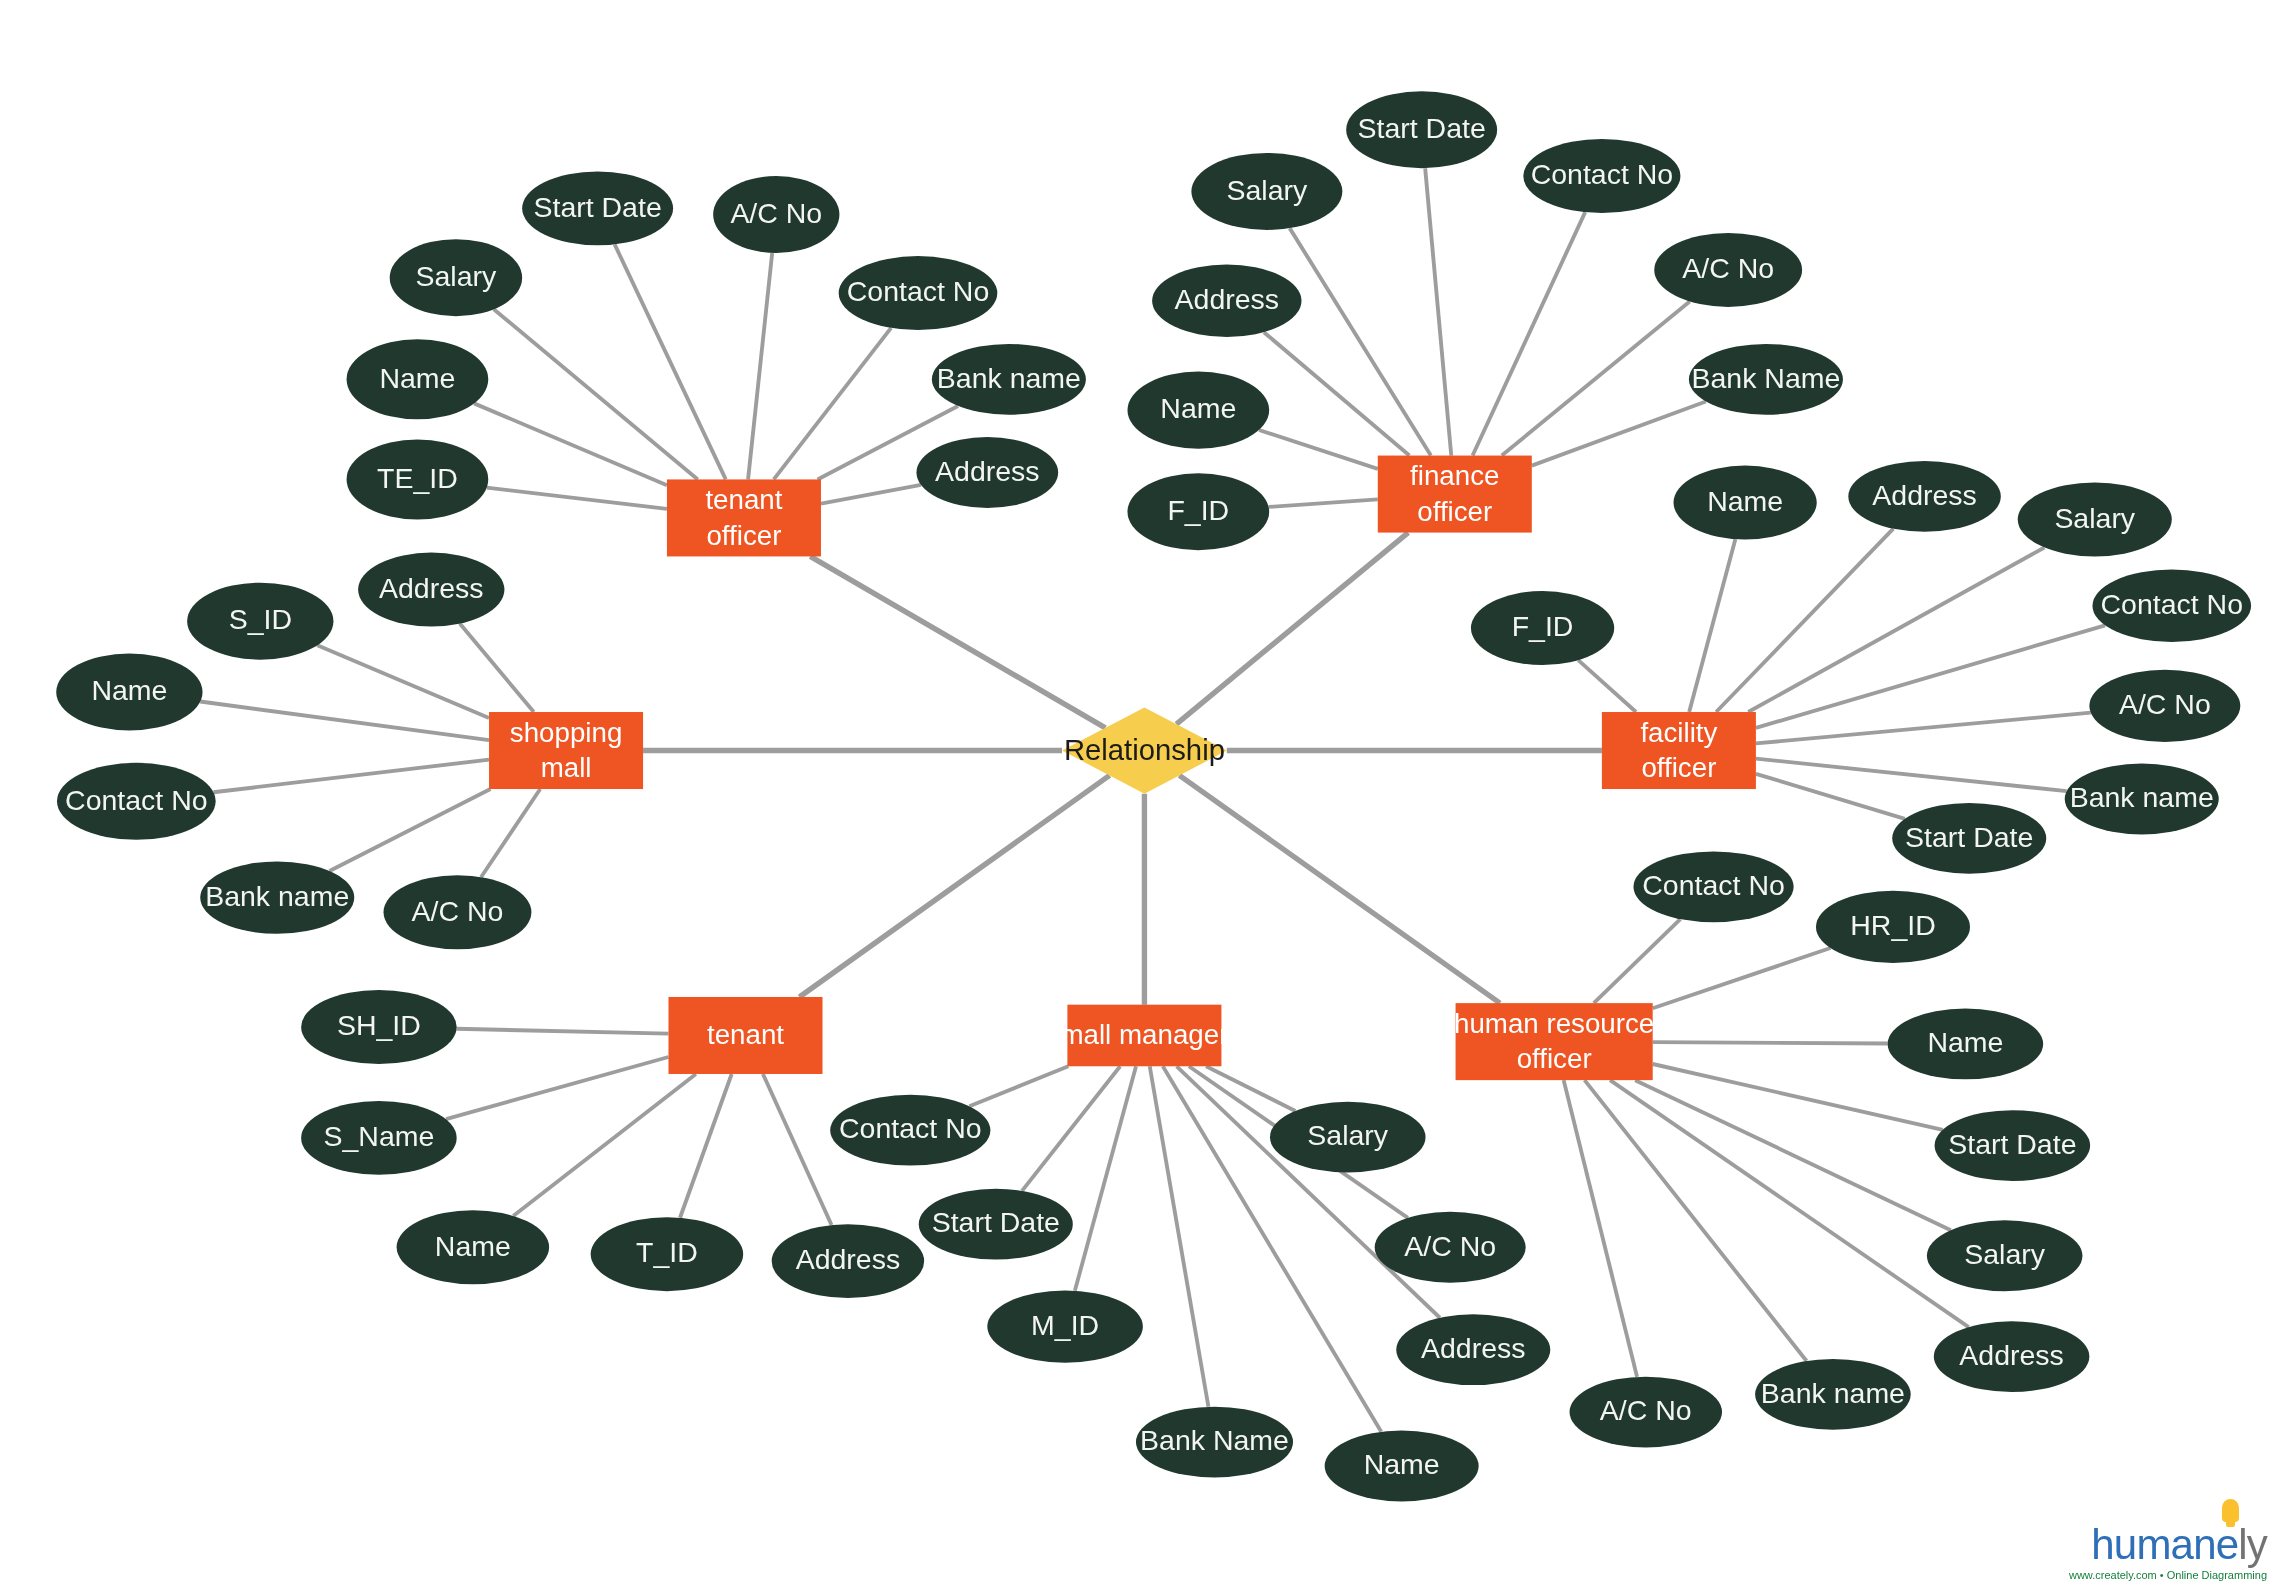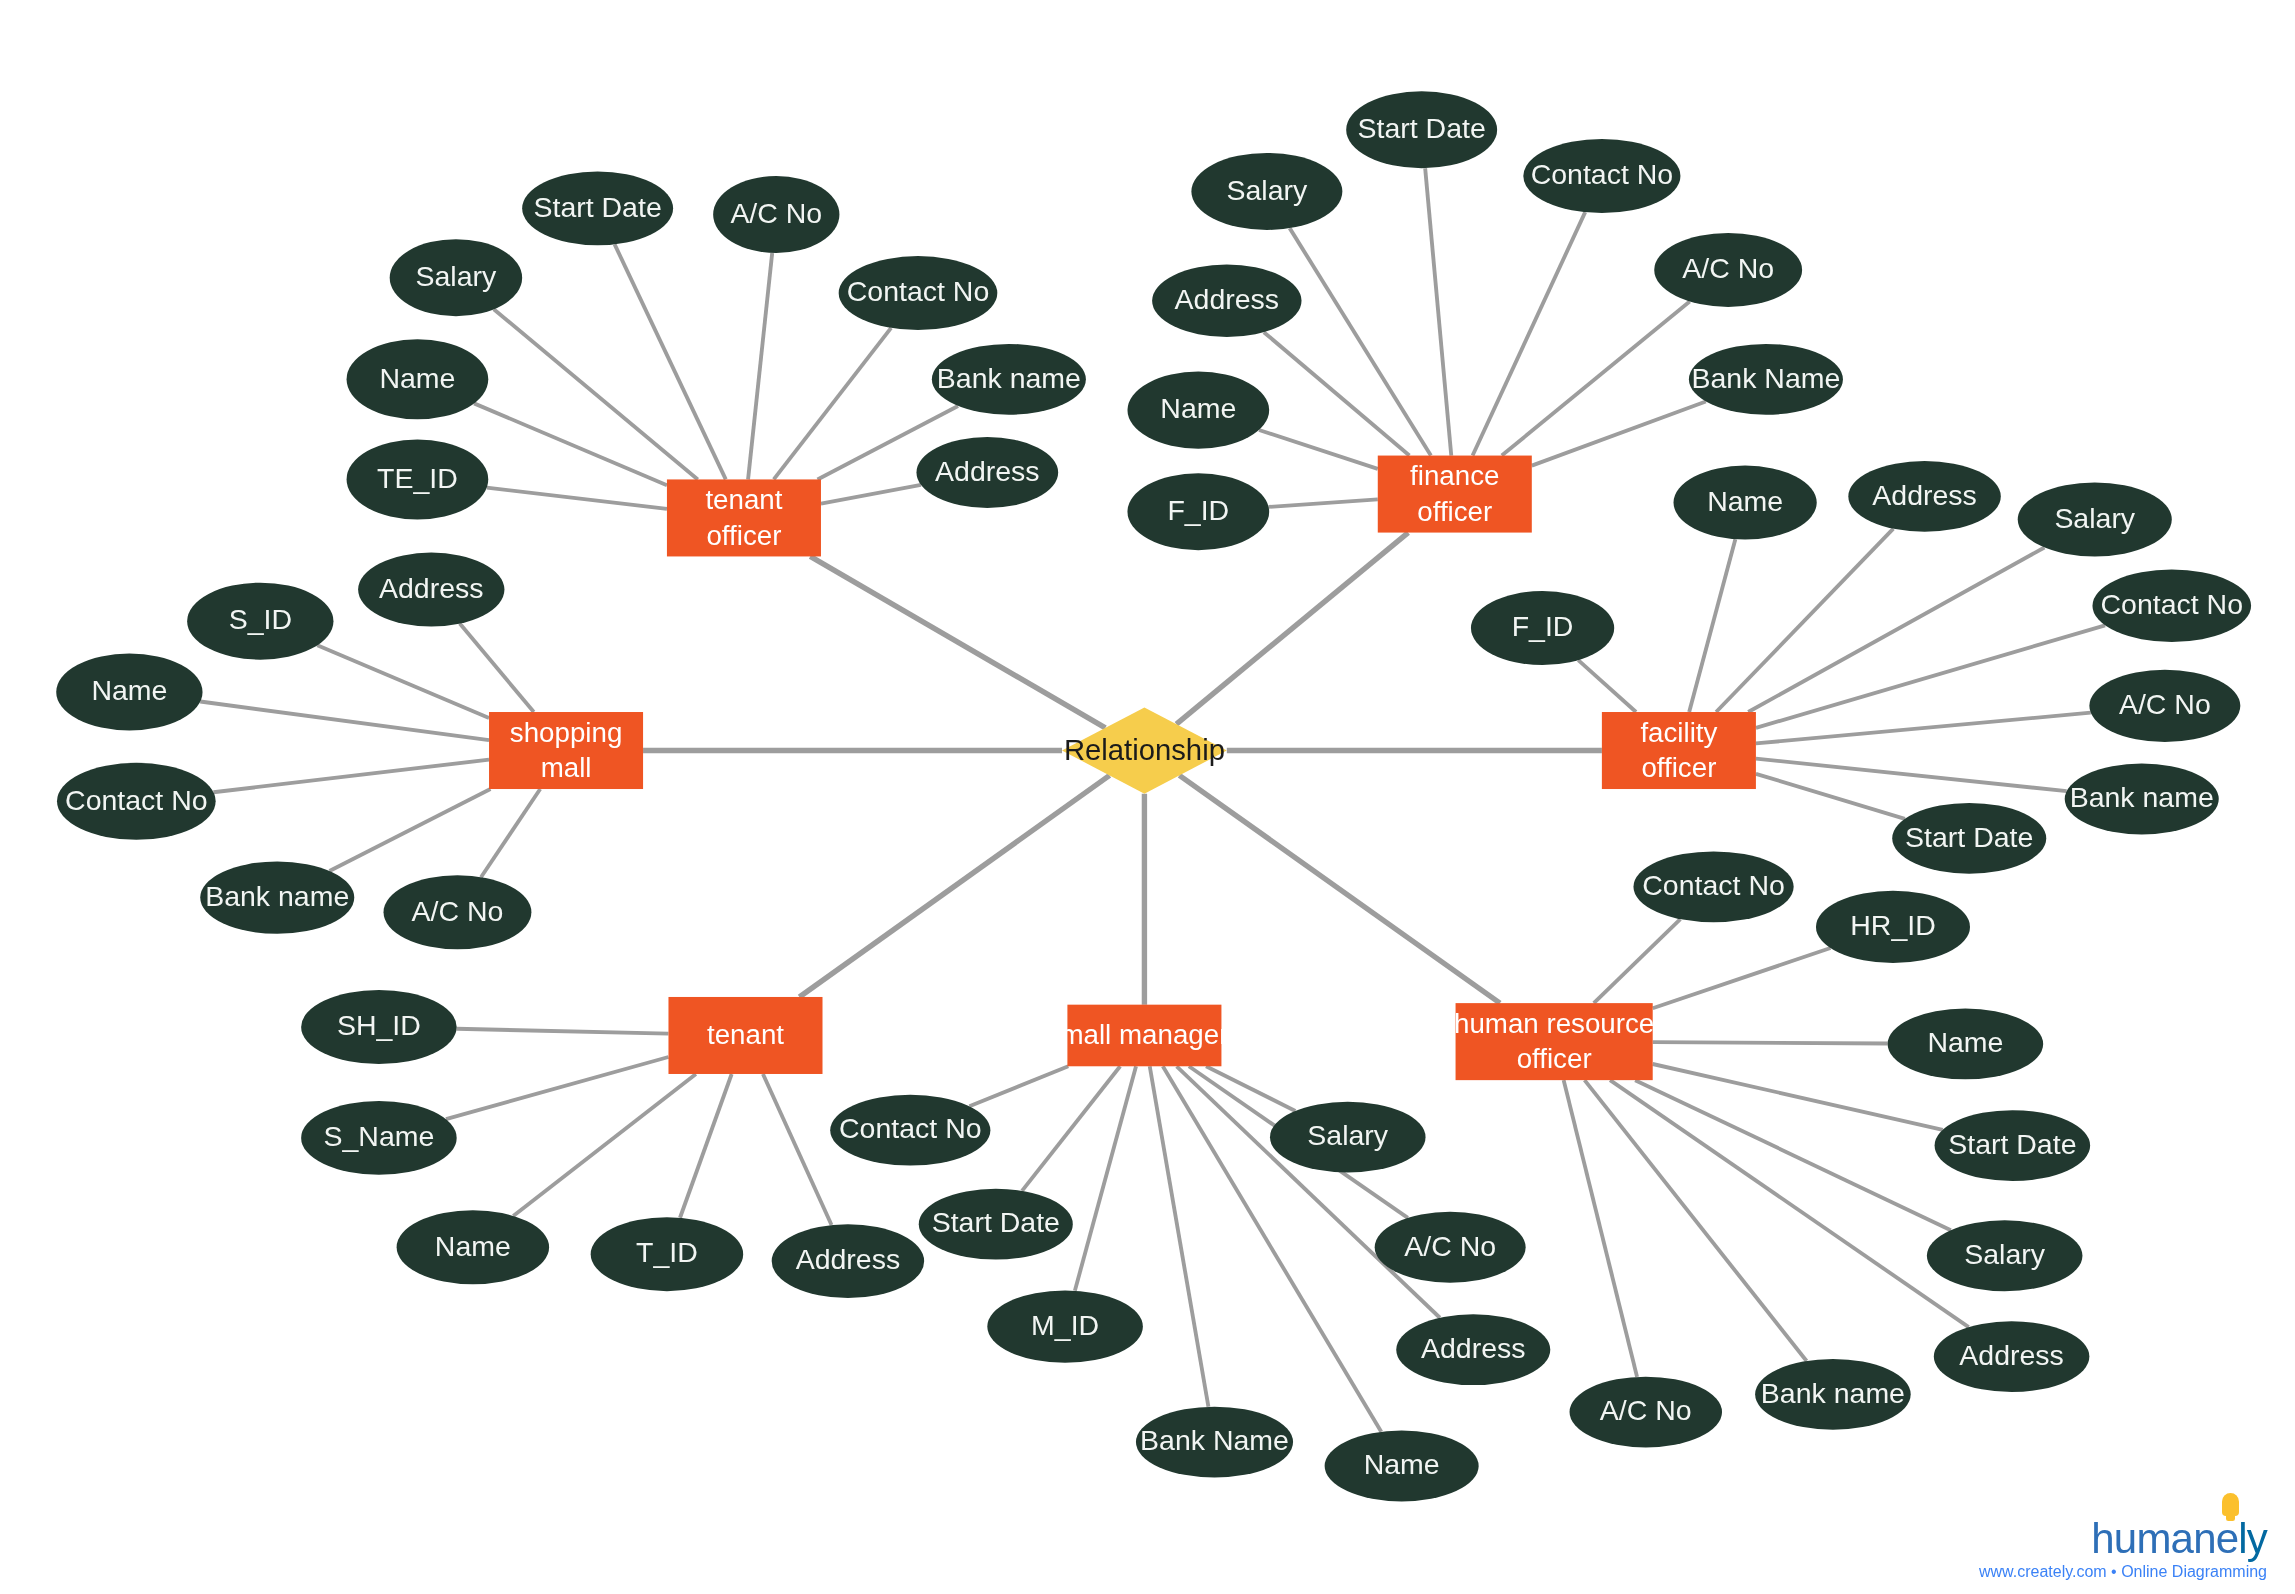--- a/index.html
+++ b/index.html
@@ -67,21 +67,21 @@
   #watermark .wm-logo {
     font-family: "Liberation Sans", sans-serif;
     font-size: 42px;
     font-weight: 400;
     letter-spacing: -0.8px;
     line-height: 1;
     color: #2e6fb7;
     position: relative;
     display: inline-block;
   }
-  #watermark .wm-ly { color: #0369a1; }
+  #watermark .wm-ly { color: #737373; }
   #watermark .wm-bulb {
     position: absolute;
     top: -25px;
     right: 28px;
     width: 17px;
     height: 23px;
     background: #fbc02d;
     border-radius: 8.5px 8.5px 3.9px 3.9px;
   }
   #watermark .wm-bulb::after {
@@ -89,22 +89,22 @@
     position: absolute;
     left: 3.9px;
     bottom: -4.6px;
     width: 9.2px;
     height: 4.6px;
     background: #fbc02d;
     border-radius: 0 0 2.3px 2.3px;
   }
   #watermark .wm-tag {
     font-family: "Liberation Sans", sans-serif;
-    font-size: 16px;
-    color: #3b82f6;
+    font-size: 11px;
+    color: #15803d;
     margin-top: 3.1px;
     white-space: nowrap;
   }
 </style>
 </head>
 <body>
 
 <svg id="er-canvas" viewBox="0 0 2980 2070" xmlns="http://www.w3.org/2000/svg">
   <rect x="0" y="0" width="2980" height="2070" fill="#ffffff"></rect>
   <g id="layer-edges">

